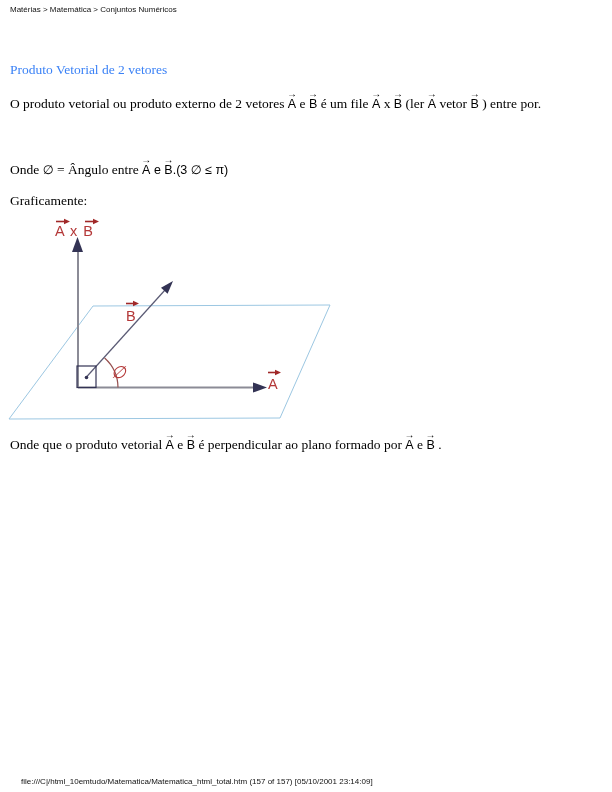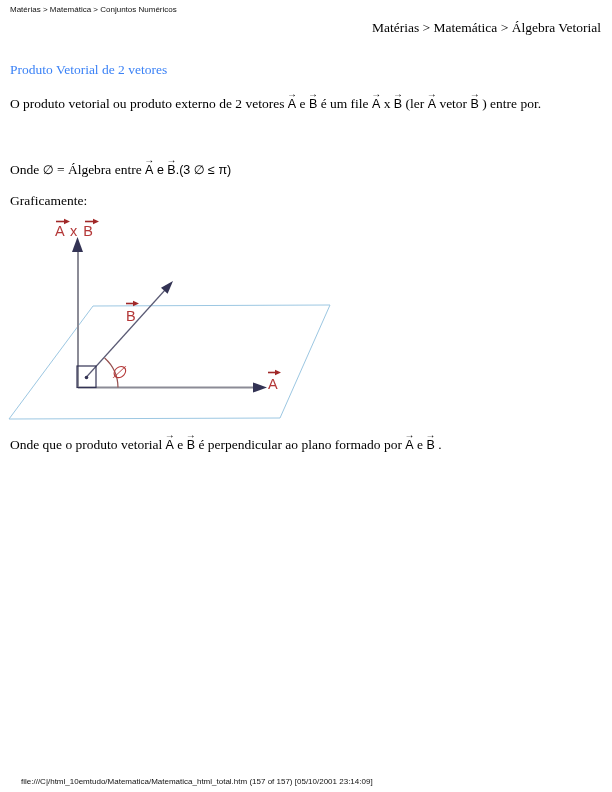--- a/index.html
+++ b/index.html
@@ -19,31 +19,30 @@
   svg text{font-family:"Liberation Sans",sans-serif;}
   .angle-glyph{font-style:italic;}
 </style>
 </head>
 <body>
 
 <div class="page">
 
   <div class="abs small-sans" style="left:10px;top:5px;">Matérias &gt; Matemática &gt; Conjuntos Numéricos</div>
 
-  <div class="abs serif-line" style="right:11px;top:20px;">Matérias &gt; Matemática &gt; Álgebra Vetorial</div>
 
   <div class="abs serif-line title" style="left:10px;top:62px;">Produto Vetorial de 2 vetores</div>
 
   <div class="abs serif-line" style="left:10px;top:96px;">
     <span>O produto vetorial ou produto externo de 2 vetores </span><span class="vec">A</span><span> e </span><span class="vec">B</span><span> é um file </span><span class="vec">A</span><span> x </span><span class="vec">B</span><span> (ler </span><span class="vec">A</span><span> vetor </span><span class="vec">B</span><span> ) entre por.</span>
   </div>
 
 
   <div class="abs serif-line" style="left:10px;top:162px;">
-    <span>Onde </span><span class="sym">∅</span><span> = Álgebra entre </span><span class="vec">A</span><span class="sym"> e </span><span class="vec">B</span><span class="sym">.(3 ∅ ≤ π)</span>
+    <span>Onde </span><span class="sym">∅</span><span> = Ângulo entre </span><span class="vec">A</span><span class="sym"> e </span><span class="vec">B</span><span class="sym">.(3 ∅ ≤ π)</span>
   </div>
 
   <div class="abs serif-line" style="left:10px;top:193px;">Graficamente:</div>
 
   <svg class="abs" style="left:0;top:215px;" width="360" height="220" viewBox="0 0 360 220">
 
     <polygon points="93,91 330,90 280,203 9,204" fill="none" stroke-width="1" stroke="#9cc7e2"></polygon>
 
     <line x1="78" y1="173" x2="78" y2="36" stroke-width="2" stroke="#8b8b96"></line>
     <polygon points="77.5,22 72,37 83,37" fill="#333354"></polygon>

